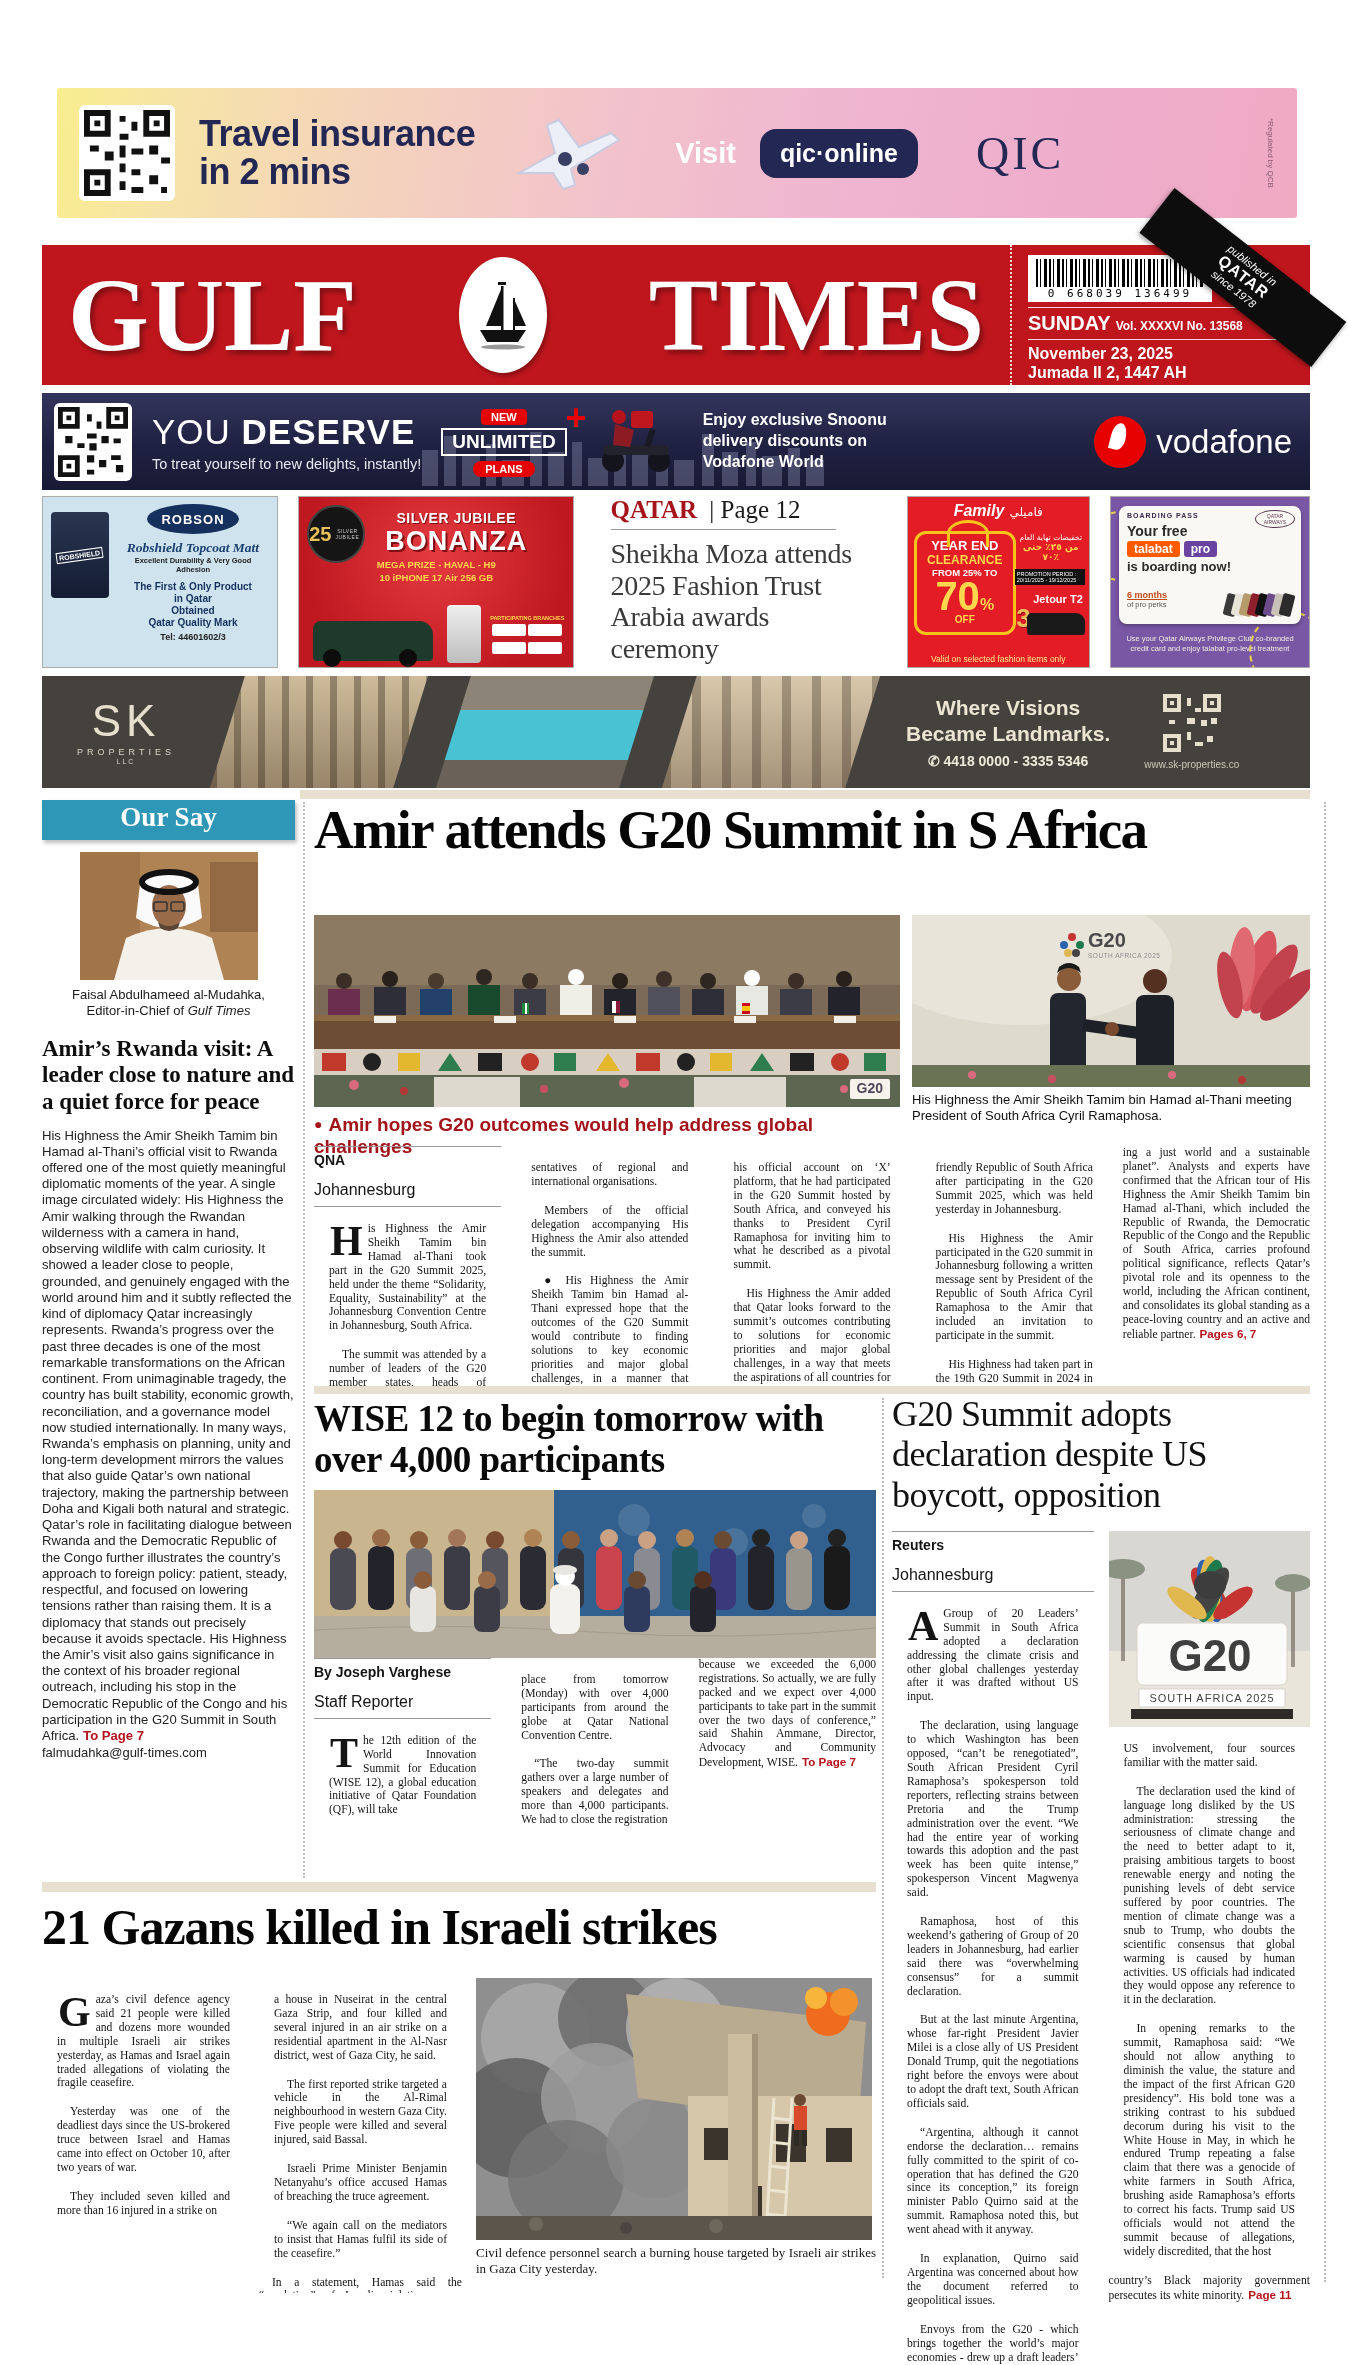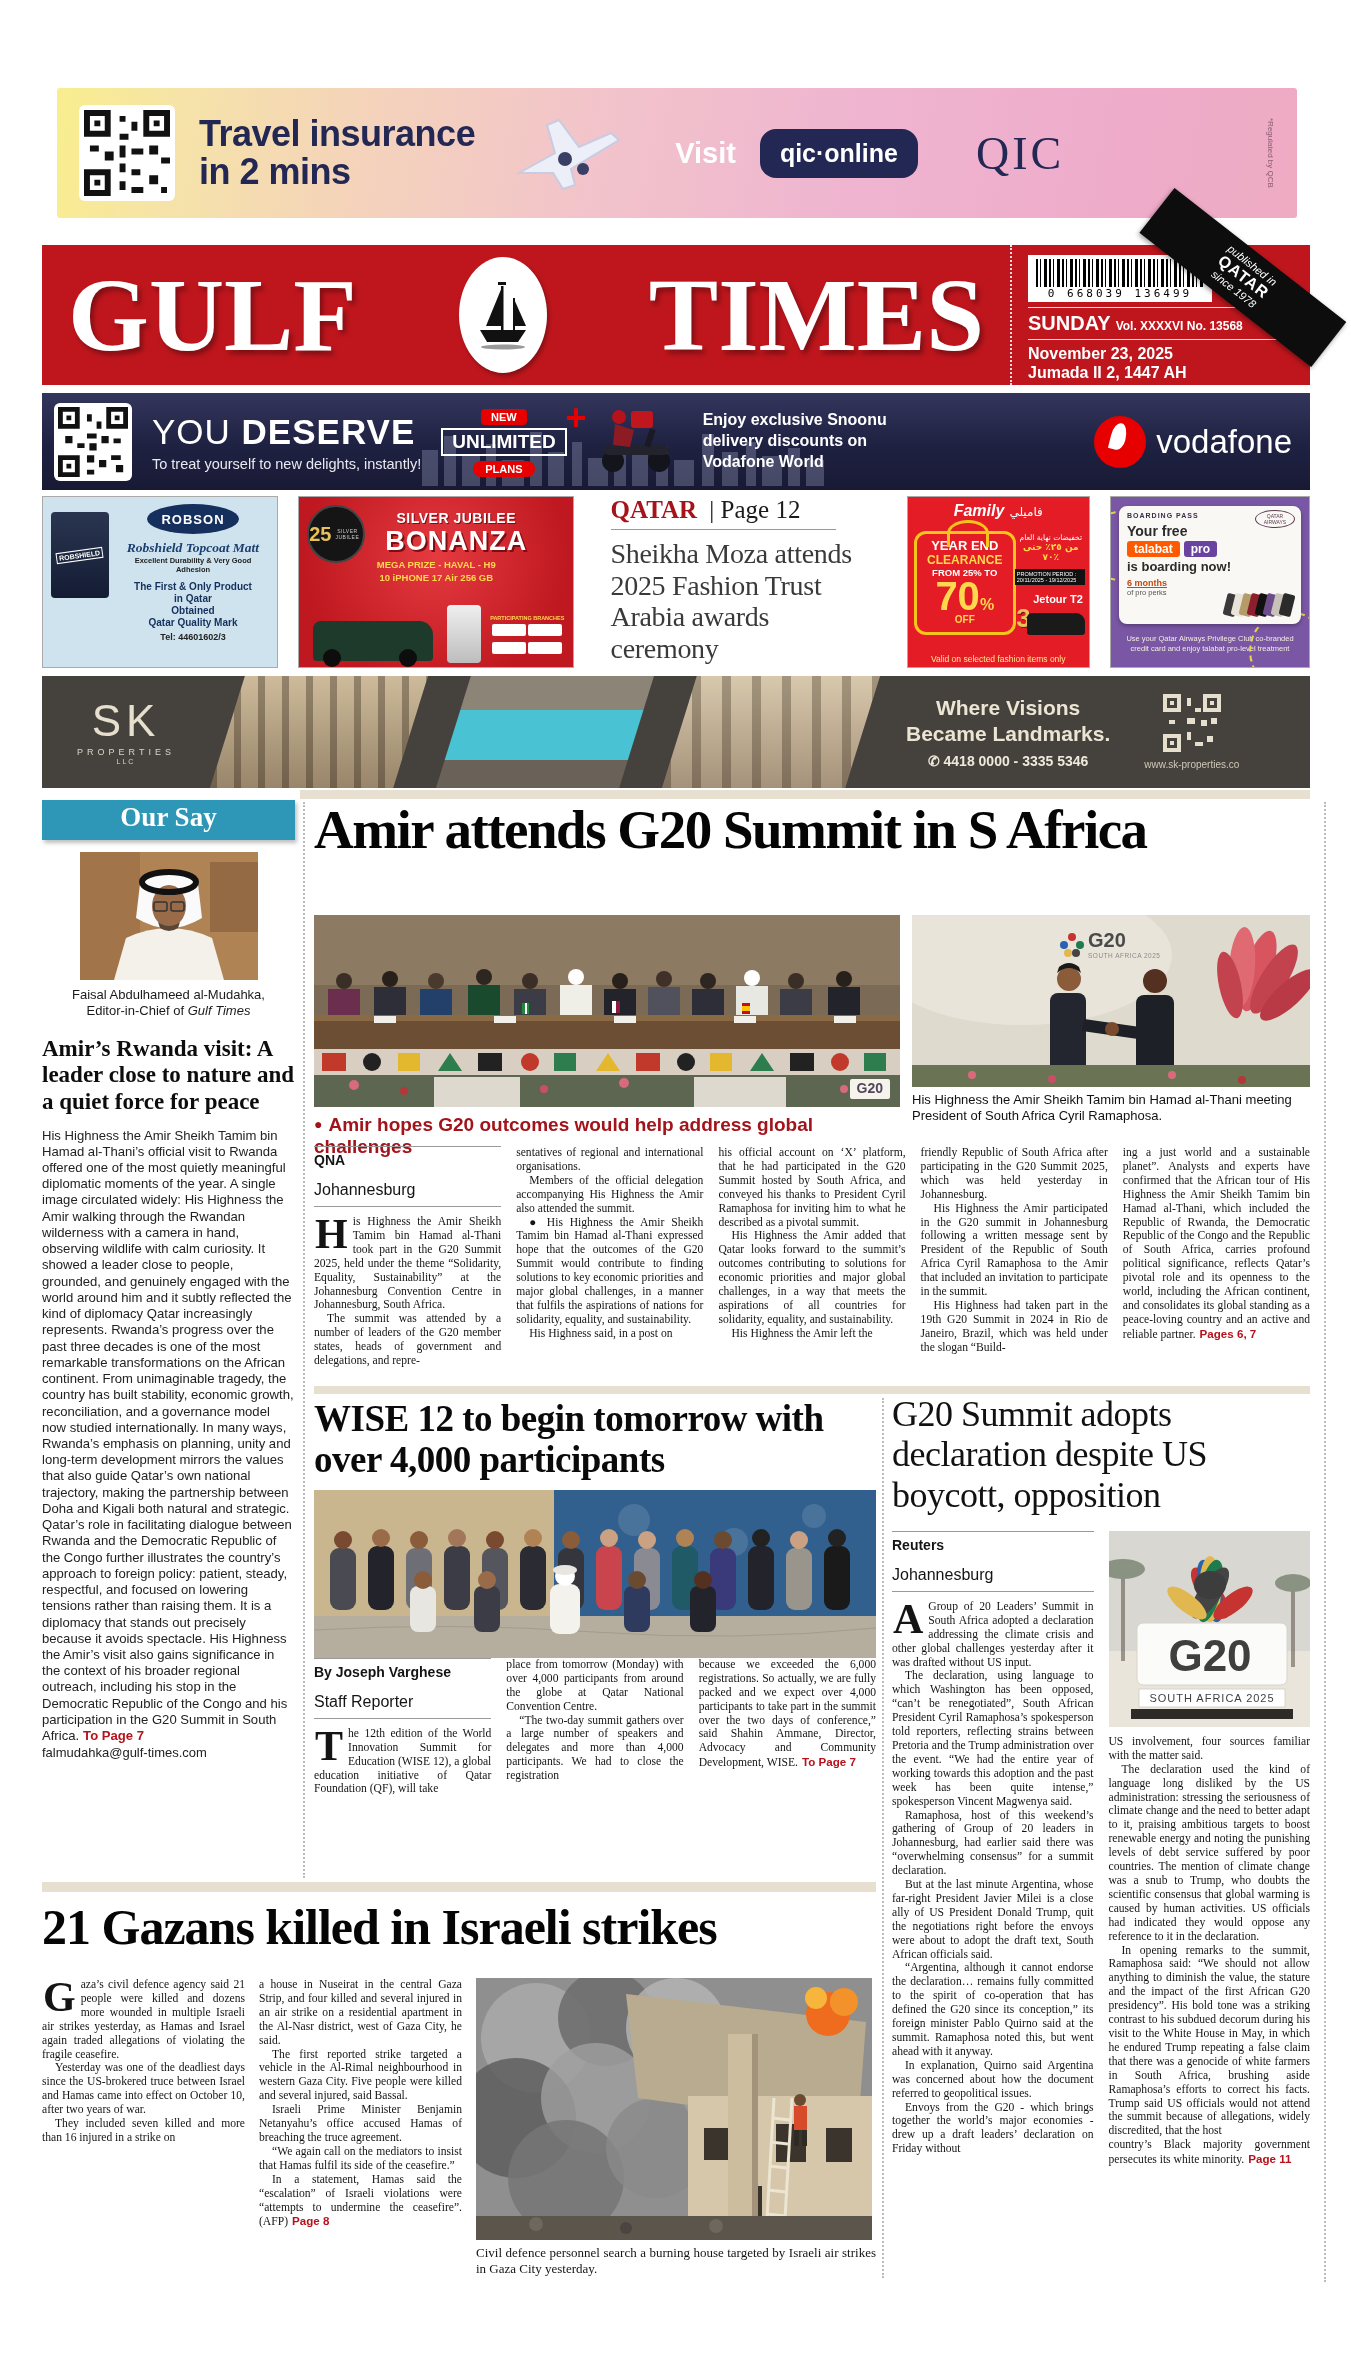--- a/index.html
+++ b/index.html
@@ -119,21 +119,21 @@
   .ad-talabat{width:200px;background:#7a57a5;padding:9px 8px}
   .tb-card{position:relative;background:#faf8f4;border-radius:8px;height:118px;padding:6px 8px;box-shadow:0 2px 4px rgba(0,0,0,.3)}
   .tb-bp{font-size:7px;font-weight:700;color:#3b2b4e;letter-spacing:1px}
   .tb-qa{position:absolute;right:6px;top:4px;width:40px;height:18px;border:1px solid #5c3a52;border-radius:50%;
          font-size:5px;color:#5c3a52;display:flex;align-items:center;justify-content:center;text-align:center}
   .tb-l1{font-size:14px;font-weight:800;color:#2b2b2b;margin-top:4px}
   .tb-row{display:flex;gap:4px;margin:2px 0}
   .tb-brand{background:#ff5a00;color:#fff;font-size:12px;font-weight:800;padding:1px 7px;border-radius:3px}
   .tb-pro{background:#6a43a0;color:#fff;font-size:12px;font-weight:800;padding:1px 7px;border-radius:3px}
   .tb-l2{font-size:13px;font-weight:800;color:#2b2b2b}
-  .tb-m{font-size:9px;font-weight:800;color:#c14a16;text-decoration:underline;margin-top:4px}
+  .tb-m{font-size:9px;font-weight:800;color:#c14a16;text-decoration:underline;margin-top:16px}
   .tb-ms{font-size:7.5px;color:#555}
   .tb-cards{position:absolute;right:8px;bottom:8px;display:flex}
   .tb-cards i{width:12px;height:22px;border-radius:2px;margin-left:-4px;display:block;transform:rotate(14deg)}
   .tb-foot{color:#f1ecdf;font-size:7.5px;text-align:center;margin-top:10px;line-height:1.35}
   .tb-arc{position:absolute;border:2px dashed #e8d44c;border-radius:50%}
 
   
   .sk{position:absolute;left:42px;top:676px;width:1268px;height:112px;background:#45423e;display:flex;align-items:center;
       color:#ddd5c4;overflow:hidden}
   .sk-logo{width:168px;text-align:center;flex:none}
@@ -170,21 +170,21 @@
   .mainhead{position:absolute;left:314px;top:798px;width:996px;font-family:"Liberation Serif",serif;font-weight:700;
             font-size:55px;letter-spacing:-1.5px;color:#050505;white-space:nowrap}
   .photoL{position:absolute;left:314px;top:915px;width:586px;height:192px;overflow:hidden}
   .photoR{position:absolute;left:912px;top:915px;width:398px;height:172px;overflow:hidden}
   .capR{position:absolute;left:912px;top:1092px;width:398px;font-size:13px;line-height:1.25}
   .subhead{position:absolute;left:314px;top:1114px;width:590px;font-size:19px;font-weight:700;color:#a3131a}
   .subhead .bull{font-size:14px;margin-right:6px;vertical-align:2px}
   .bodyrow{position:absolute;left:314px;top:1146px;width:996px;height:240px;display:flex;gap:15px;overflow:hidden}
   .bcol{flex:1;min-width:0}
   .news{font-family:"Liberation Serif",serif;font-size:11.6px;line-height:1.2;text-align:justify;color:#141414}
-  .paras p{margin:0;text-indent:13px}
+  .paras p{margin:15px;text-indent:13px}
   .paras p:first-child{text-indent:0}
   .tail{margin:0;text-indent:13px}
   .tail.noind{text-indent:0}
   .dropcap .paras p:first-child::first-letter{float:left;font-size:42px;line-height:33px;padding:3px 5px 0 1px;font-weight:700;
             font-family:"Liberation Serif",serif}
   .byline{border-top:1px solid #9a9a9a;border-bottom:1px solid #9a9a9a;padding:5px 0 7px;margin-bottom:8px;
           font-family:"Liberation Sans",sans-serif;text-align:left}
   .byline .src{font-weight:700;font-size:14px}
   .byline .loc{font-size:16px;margin-top:11px}
   .plogo{position:absolute;right:10px;bottom:8px;background:#f6f3ec;padding:1px 7px 3px;font-weight:700;font-size:14px;

